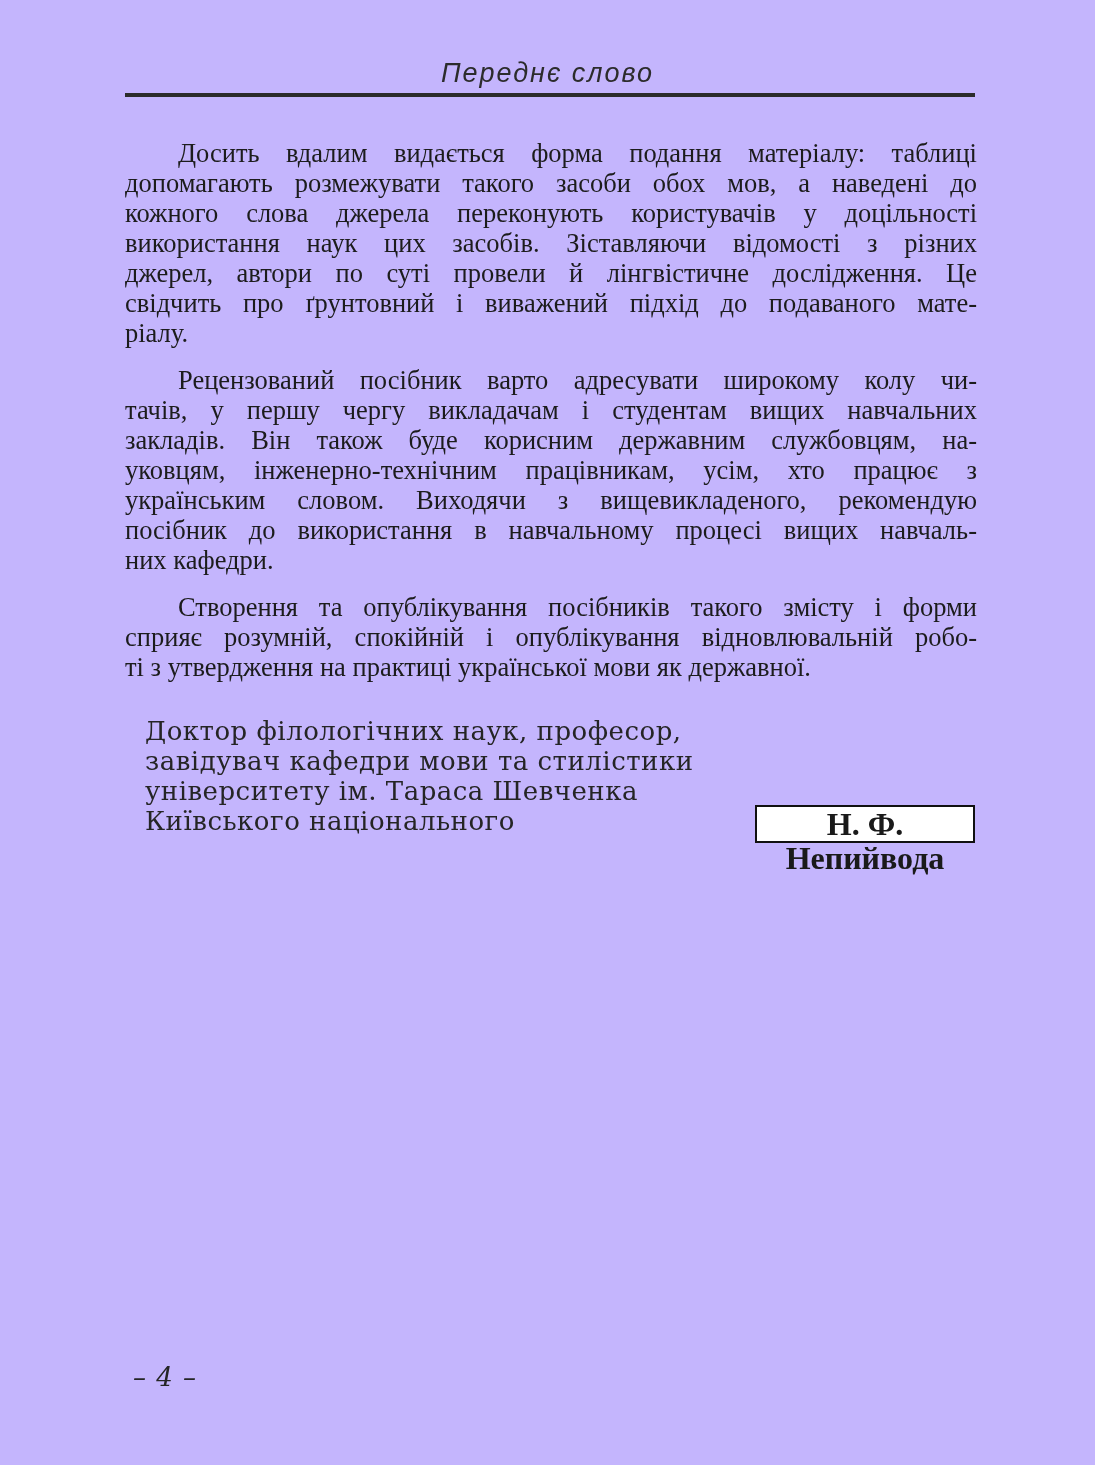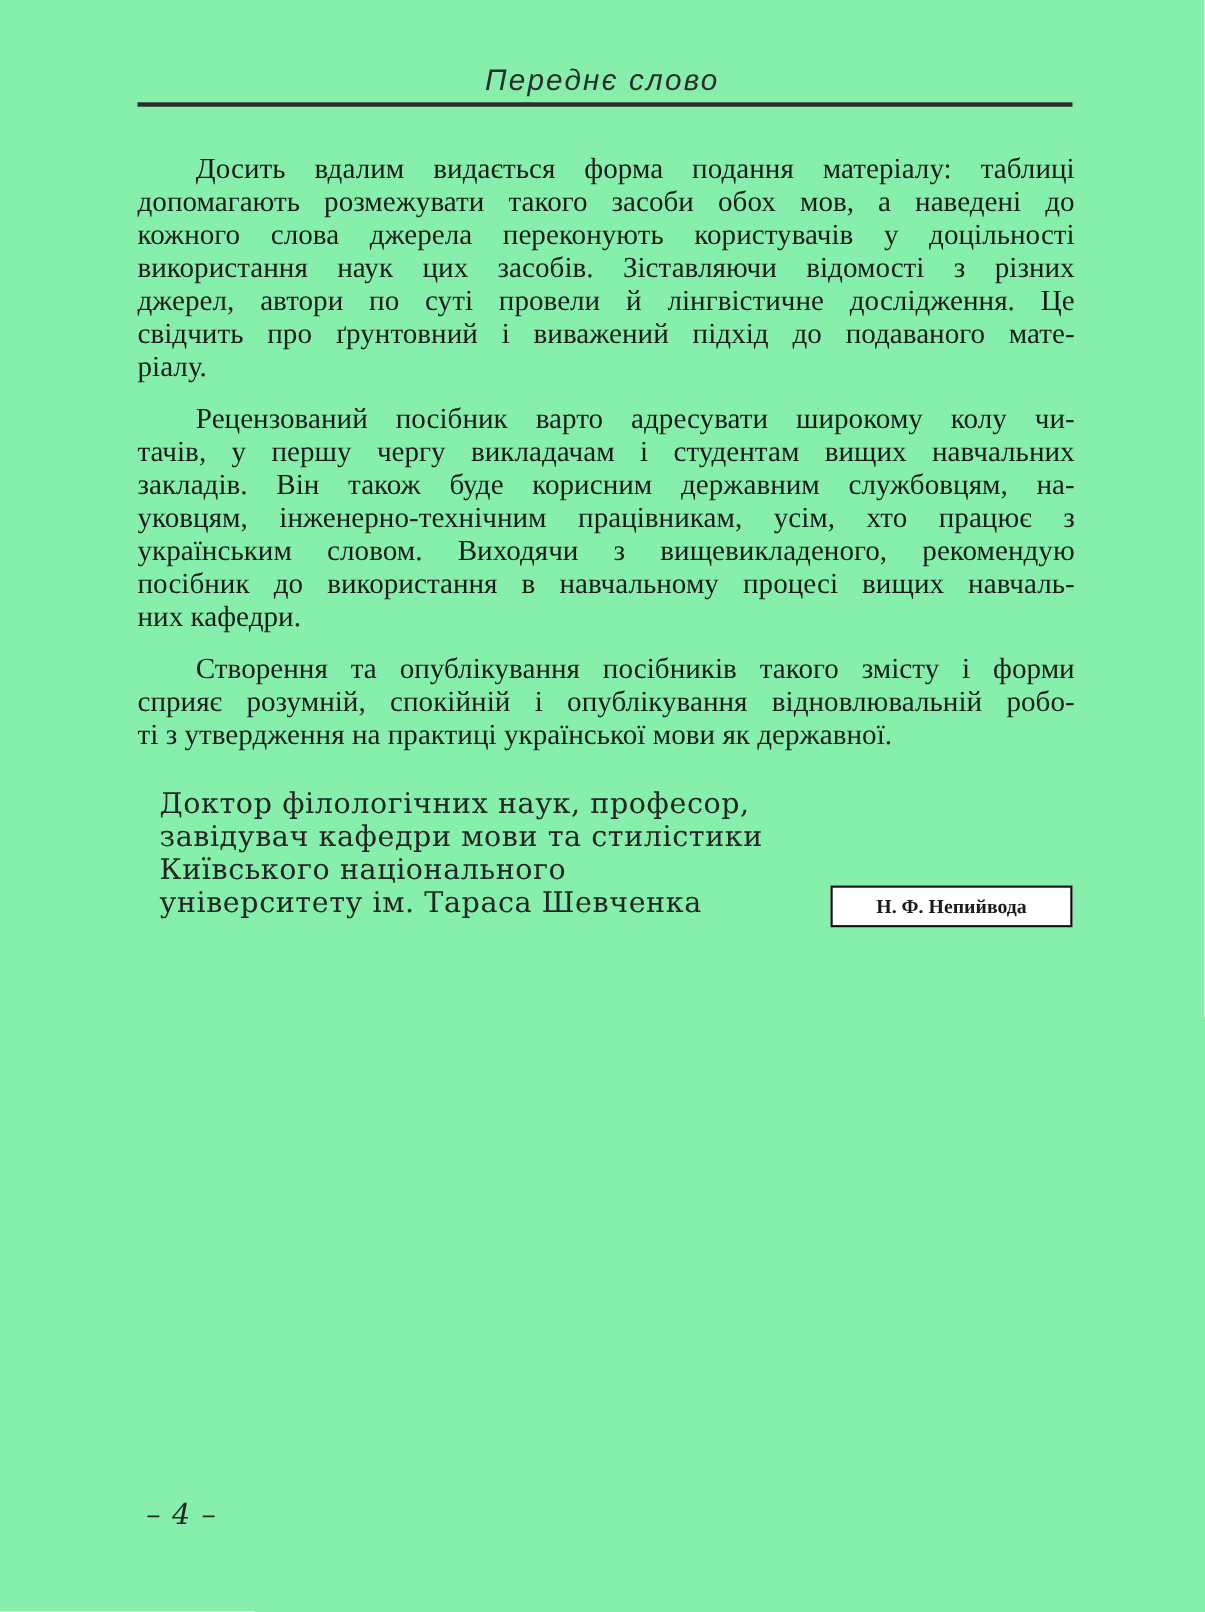--- a/index.html
+++ b/index.html
@@ -4,21 +4,21 @@
 <style>
   html, body {
     margin: 0;
     padding: 0;
     background: #ffffff;
   }
   .page {
     position: relative;
     width: 1095px;
     height: 1465px;
-    background: #86efac;
+    background: #c4b5fd;
     font-family: "Liberation Serif", serif;
     color: #1c1c1c;
     overflow: hidden;
   }
   .running-head {
     position: absolute;
     top: 58px;
     left: 0;
     width: 100%;
     text-align: center;
@@ -67,21 +67,21 @@
     position: absolute;
     left: 755px;
     top: 805px;
     width: 216px;
     height: 34px;
     border: 2px solid #111111;
     text-align: center;
     line-height: 34px;
     font-family: "Liberation Serif", serif;
     font-weight: bold;
-    font-size: 18px;
+    font-size: 32px;
     color: #1a1a1a;
     background: #ffffff;
   }
   .page-number {
     position: absolute;
     left: 133px;
     top: 1362px;
     font-family: "DejaVu Serif", serif;
     font-style: italic;
     font-size: 26px;
@@ -117,22 +117,22 @@
     <div class="ln end">них кафедри.</div>
 
     <div class="ln just ind">Створення та опублікування посібників такого змісту і форми</div>
     <div class="ln just">сприяє розумній, спокійній і опублікування відновлювальній робо-</div>
     <div class="ln end">ті з утвердження на практиці української мови як державної.</div>
   </div>
 
   <div class="signature">
     <div class="sig-ln">Доктор філологічних наук, професор,</div>
     <div class="sig-ln">завідувач кафедри мови та стилістики</div>
+    <div class="sig-ln">університету ім. Тараса Шевченка</div>
     <div class="sig-ln">Київського національного</div>
-    <div class="sig-ln">університету ім. Тараса Шевченка</div>
   </div>
 
   <div class="name-box">
     <span>Н. Ф. Непийвода</span>
   </div>
 
   <div class="page-number">– 4 –</div>
 
 </div>
 

